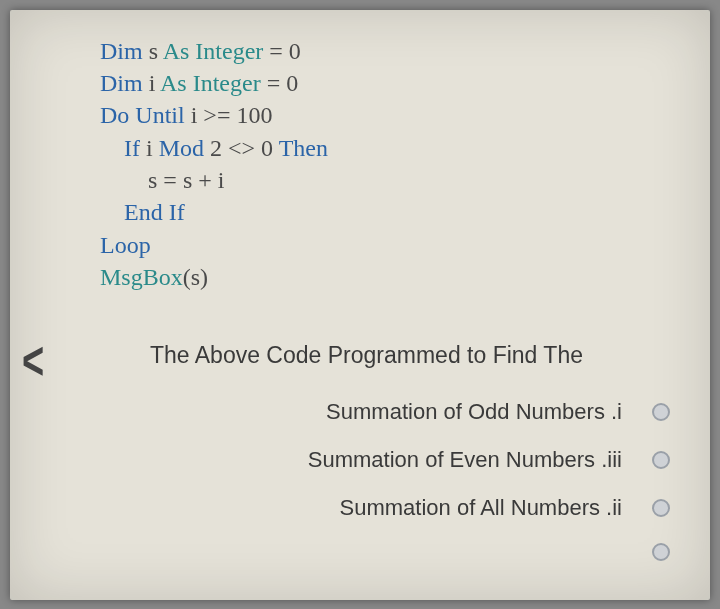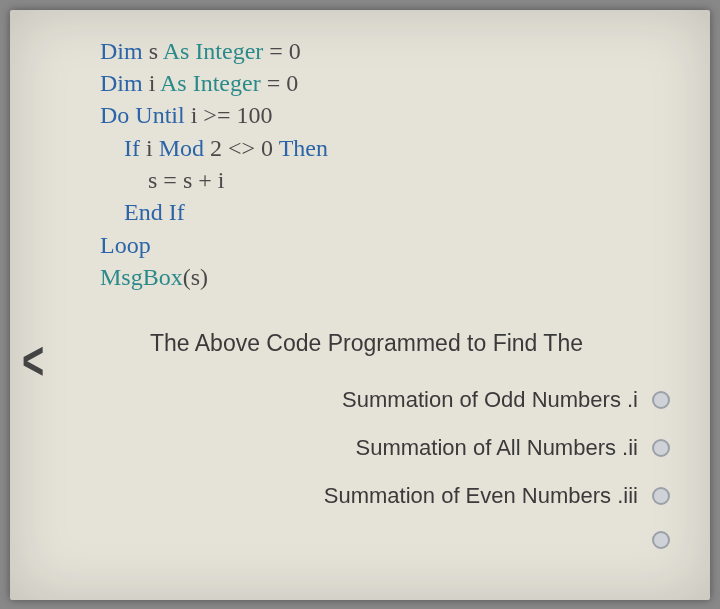--- a/index.html
+++ b/index.html
@@ -27,35 +27,35 @@
     font-size: 24px;
     line-height: 1.35;
     color: #4a4a4a;
     margin-left: 60px;
     margin-top: 5px;
     white-space: pre;
   }
   .kw { color: #2b64a8; }
   .type { color: #2a8a8a; }
   .question {
-    margin-top: 36px;
+    margin-top: 48px;
     margin-left: 110px;
     font-size: 23px;
     color: #3a3a3a;
   }
   .options {
     margin-top: 30px;
     text-align: right;
     padding-right: 10px;
   }
   .option {
     display: flex;
     justify-content: flex-end;
     align-items: center;
-    gap: 14px;
+    gap: 30px;
     margin-bottom: 22px;
     font-size: 22px;
     color: #3a3a3a;
   }
   .radio {
     width: 18px;
     height: 18px;
     border-radius: 50%;
     border: 2px solid #9aa0a8;
     background: #cfd2d6;
@@ -88,25 +88,25 @@
 <span class="type">MsgBox</span><span>(s)</span></div>
 
   <div class="question">The Above Code Programmed to Find The</div>
 
   <div class="options">
     <div class="option">
       <span>Summation of Odd Numbers .i</span>
       <span class="radio"></span>
     </div>
     <div class="option">
-      <span>Summation of All Numbers .ii</span>
+      <span>Summation of Even Numbers .iii</span>
       <span class="radio"></span>
     </div>
     <div class="option">
-      <span>Summation of Even Numbers .iii</span>
+      <span>Summation of All Numbers .ii</span>
       <span class="radio"></span>
     </div>
     <div class="option">
       <span class="radio"></span>
     </div>
   </div>
 
 </div>
 
 </body></html>

